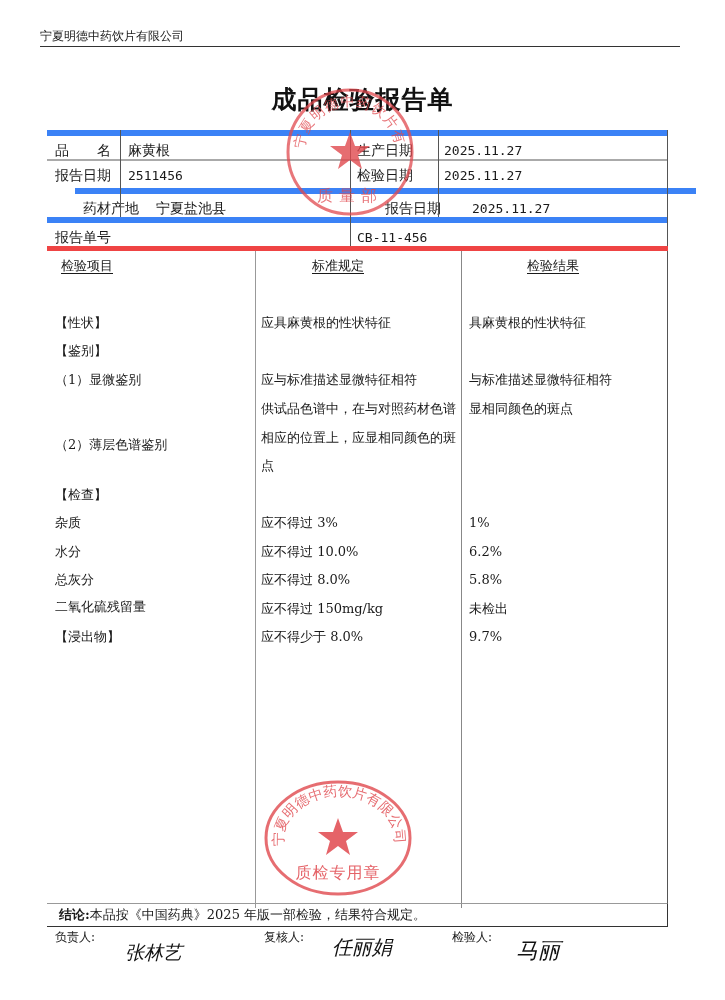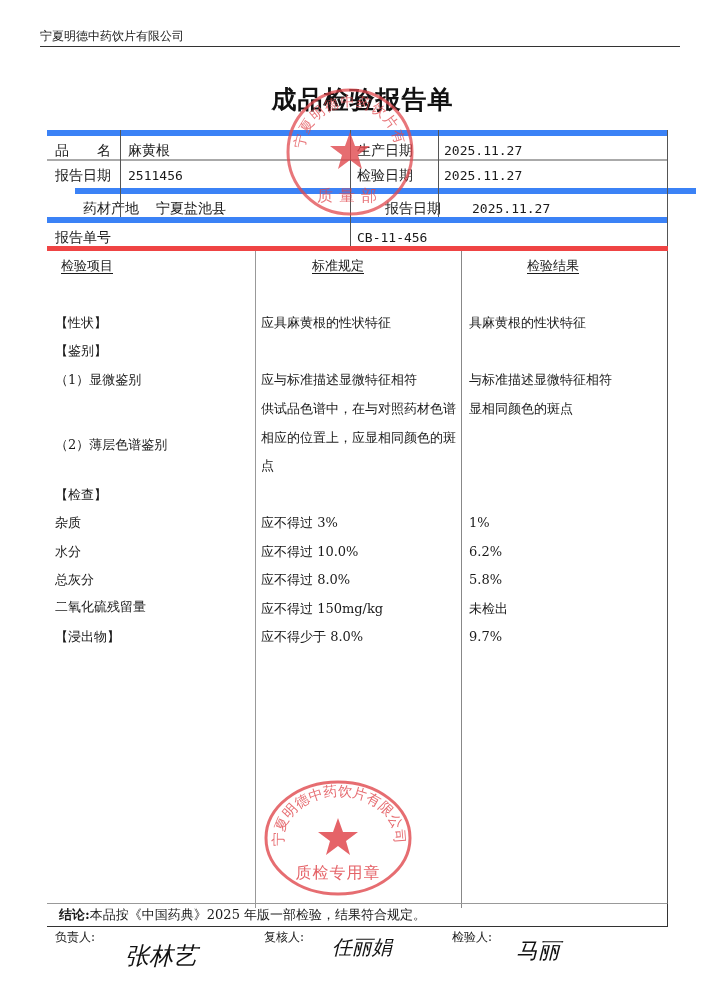--- a/index.html
+++ b/index.html
@@ -141,21 +141,21 @@
     <span class="line" style="left:214px; top:378px;">应不得少于 8.0%</span>
     <span class="line" style="left:422px; top:378px;">9.7%</span>
   </div>
 </div>
 
 <div class="conclusion">
   <span class="lbl">结论:</span><span>本品按《中国药典》2025 年版一部检验，结果符合规定。</span>
 </div>
 
 <span class="sign" style="left:55px;">负责人:</span>
-<span class="sig-ink" style="left:125px; top:940px; font-size:24px;">张林艺</span>
+<span class="sig-ink" style="left:125px; top:940px; font-size:19px;">张林艺</span>
 <span class="sign" style="left:264px;">复核人:</span>
 <span class="sig-ink" style="left:332px; top:934px; font-size:20px;">任丽娟</span>
 <span class="sign" style="left:452px;">检验人:</span>
 <span class="sig-ink" style="left:516px; top:936px; font-size:22px;">马丽</span>
 
 <svg class="stamp" style="left:284px; top:86px;" width="132" height="132" viewBox="0 0 132 132">
   <defs>
     <path id="arcTop" d="M 20 66 A 46 46 0 1 1 112 66"></path>
   </defs>
   <g opacity="0.75" fill="none" stroke="#e0484e">

